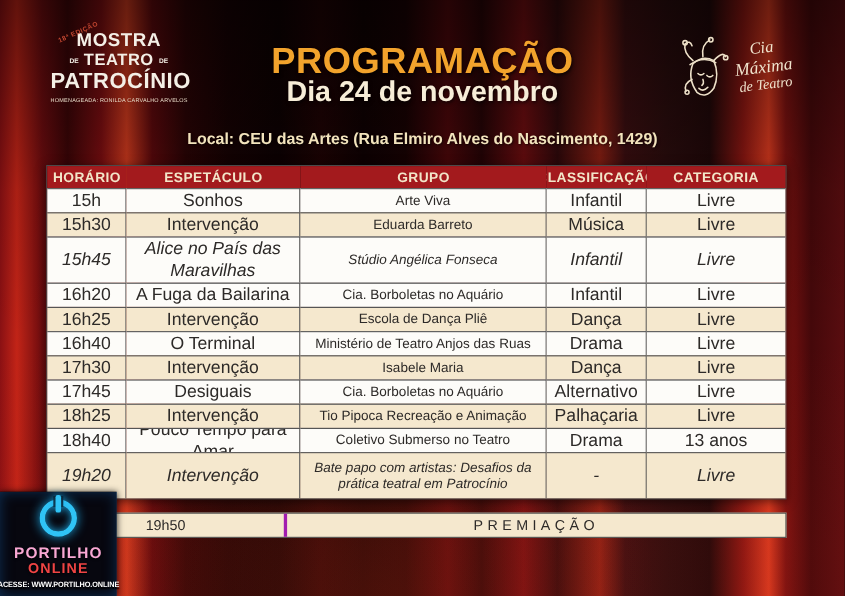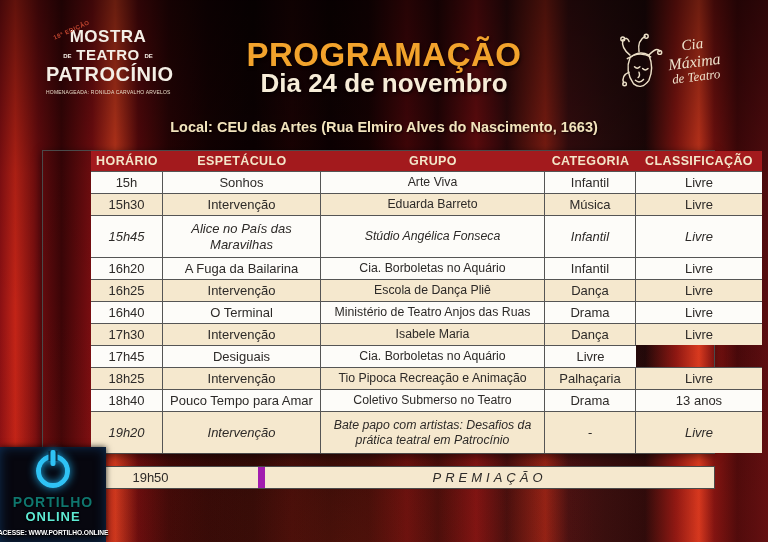--- a/index.html
+++ b/index.html
@@ -44,77 +44,77 @@
   .mask-wrap{ flex:0 0 auto; margin-top:8px; }
   .cia-script{ font-family:"Liberation Serif", serif; font-style:italic;
     color:#EFE2CC; transform:rotate(-7deg); margin-left:2px; margin-top:14px;
     line-height:1.1; text-align:center; }
   .cia-1{ font-size:15px; }
   .cia-2{ font-size:16px; }
   .cia-3{ font-size:13px; }
 
   
   .table{ position:absolute; left:42px; top:150px; width:673px;
-    border:1px solid #4a4a4a; z-index:2; box-shadow:0 2px 8px rgba(0,0,0,.5);padding-left:48px; }
+    border:1px solid #4a4a4a; z-index:2; box-shadow:0 2px 8px rgba(0,0,0,.5); }
   .trow{ display:grid; grid-template-columns:72px 158px 224px 91px 126px; height:22px; }
   .trow.tall{ height:42px;font-style:italic; }
   .trow.thead{ height:20px; }
-  .cell{ background:#FDFCF9; color:#2d2a28; font-size:13px; line-height:1.2;
+  .cell{ background:#FDFCF9; color:#2d2a28; font-size:16px; line-height:1.2;
     display:flex; align-items:center; justify-content:center; text-align:center;
     border-right:1px solid #555; border-top:1px solid #555; padding:0 2px; overflow:hidden; }
   .cell:last-child{ border-right:none; }
   .thead .cell{ background:#A31A1D; color:#F3E6C9; font-weight:bold; font-size:12.5px;
     letter-spacing:.4px; border-top:none; border-right:none; }
   .trow.cream .cell{ background:#F5E8CE; }
   .c-grupo{ font-size:12.3px; }
 
   
   .footer{ position:absolute; left:42px; top:466px; width:673px; height:23px;
     display:grid; grid-template-columns:215px 1fr; background:#F5E8CE;
     border:1px solid #4a4a4a; z-index:3; }
   .fcell{ display:flex; align-items:center; justify-content:center;
     font-size:13px; color:#2d2a28; }
-  .fcell.award{ border-left:7px solid #a21caf; letter-spacing:4px;font-style:italic; }
+  .fcell.award{ border-left:3px solid #a21caf; letter-spacing:4px; }
 
   
   .watermark{ position:absolute; left:0; top:447px; width:106px; height:95px;
     background:#07070f; z-index:6; display:flex; flex-direction:column; align-items:center;
     box-shadow:0 0 12px rgba(20,80,140,.55) inset, 0 0 6px rgba(0,0,0,.8); }
   .power{ position:relative; width:34px; height:34px; margin-top:7px;
     border:5px solid #2fc3f5; border-radius:50%;
     box-shadow:0 0 10px #1b9fd8, inset 0 0 8px #1b9fd8; }
   .power::before{ content:''; position:absolute; top:-8px; left:50%;
     transform:translateX(-50%); width:9px; height:10px; background:#07070f; }
   .power::after{ content:''; position:absolute; top:-9px; left:50%;
     transform:translateX(-50%); width:5px; height:16px; background:#2fc3f5;
     border-radius:2px; box-shadow:0 0 8px #1b9fd8; }
-  .wm1{ font-size:14px; font-weight:bold; color:#0f766e; letter-spacing:1px;
+  .wm1{ font-size:14px; font-weight:bold; color:#f9a8d4; letter-spacing:1px;
     margin-top:7px; line-height:1.1; text-shadow:0 1px 2px #000; }
-  .wm2{ font-size:13px; font-weight:bold; color:#5eead4; letter-spacing:1px;
+  .wm2{ font-size:13px; font-weight:bold; color:#ef4444; letter-spacing:1px;
     line-height:1.1; text-shadow:0 1px 2px #000; }
   .wm3{ font-size:7px; font-weight:bold; color:#fff; margin-top:4px;
     letter-spacing:-0.1px; transform:scaleX(.95); white-space:nowrap;
     text-shadow:0 1px 1px #000; }
 </style>
 </head>
 <body>
 
 <div class="stage">
 
   <div class="logo-left">
     <div class="edition">18ª EDIÇÃO</div>
     <div class="mostra">MOSTRA</div>
     <div class="teatro-line"><span class="de-small">DE</span> <span>TEATRO</span> <span class="de-small">DE</span></div>
     <div class="patrocinio">PATROCÍNIO</div>
     <div class="tribute">HOMENAGEADA: RONILDA CARVALHO ARVELOS</div>
   </div>
 
   <div class="title">PROGRAMAÇÃO</div>
   <div class="subtitle">Dia 24 de novembro</div>
-  <div class="location">Local:  CEU das Artes (Rua Elmiro Alves do Nascimento, 1663)</div>
+  <div class="location">Local:  CEU das Artes (Rua Elmiro Alves do Nascimento, 1429)</div>
 
   <div class="logo-right">
     <div class="mask-wrap">
       <svg width="54" height="70" viewBox="0 0 60 76" fill="none" stroke="#EDE0C8" stroke-width="1.6" stroke-linecap="round">
         <path d="M20 30 Q30 21 41 27 Q47 41 41 55 Q33 66 24 59 Q14 45 20 30 Z"></path>
         <path d="M17 31 Q30 22 43 29"></path>
         <path d="M25 40 q3 3 6 0"></path>
         <path d="M34 42 q3 3 6 0"></path>
         <path d="M30 46 q1.5 4 -1 6"></path>
         <path d="M26 55 q4.5 4 9 -1"></path>
@@ -133,22 +133,22 @@
       <div class="cia-2">Máxima</div>
       <div class="cia-3">de Teatro</div>
     </div>
   </div>
 
   <div class="table">
     <div class="trow thead">
       <div class="cell">HORÁRIO</div>
       <div class="cell">ESPETÁCULO</div>
       <div class="cell">GRUPO</div>
+      <div class="cell">CLASSIFICAÇÃO</div>
       <div class="cell">CATEGORIA</div>
-      <div class="cell">CLASSIFICAÇÃO</div>
     </div>
 
   <div class="trow">
         <div class="cell c-horario">15h</div>
         <div class="cell c-espetaculo">Sonhos</div>
         <div class="cell c-grupo">Arte Viva</div>
         <div class="cell c-categoria">Infantil</div>
         <div class="cell c-classificacao">Livre</div>
       </div>
       <div class="trow cream">
@@ -190,20 +190,21 @@
         <div class="cell c-horario">17h30</div>
         <div class="cell c-espetaculo">Intervenção</div>
         <div class="cell c-grupo">Isabele Maria</div>
         <div class="cell c-categoria">Dança</div>
         <div class="cell c-classificacao">Livre</div>
       </div>
       <div class="trow">
         <div class="cell c-horario">17h45</div>
         <div class="cell c-espetaculo">Desiguais</div>
         <div class="cell c-grupo">Cia. Borboletas no Aquário</div>
+        <div class="cell c-categoria">Alternativo</div>
         <div class="cell c-classificacao">Livre</div>
       </div>
       <div class="trow cream">
         <div class="cell c-horario">18h25</div>
         <div class="cell c-espetaculo">Intervenção</div>
         <div class="cell c-grupo">Tio Pipoca Recreação e Animação</div>
         <div class="cell c-categoria">Palhaçaria</div>
         <div class="cell c-classificacao">Livre</div>
       </div>
       <div class="trow">

